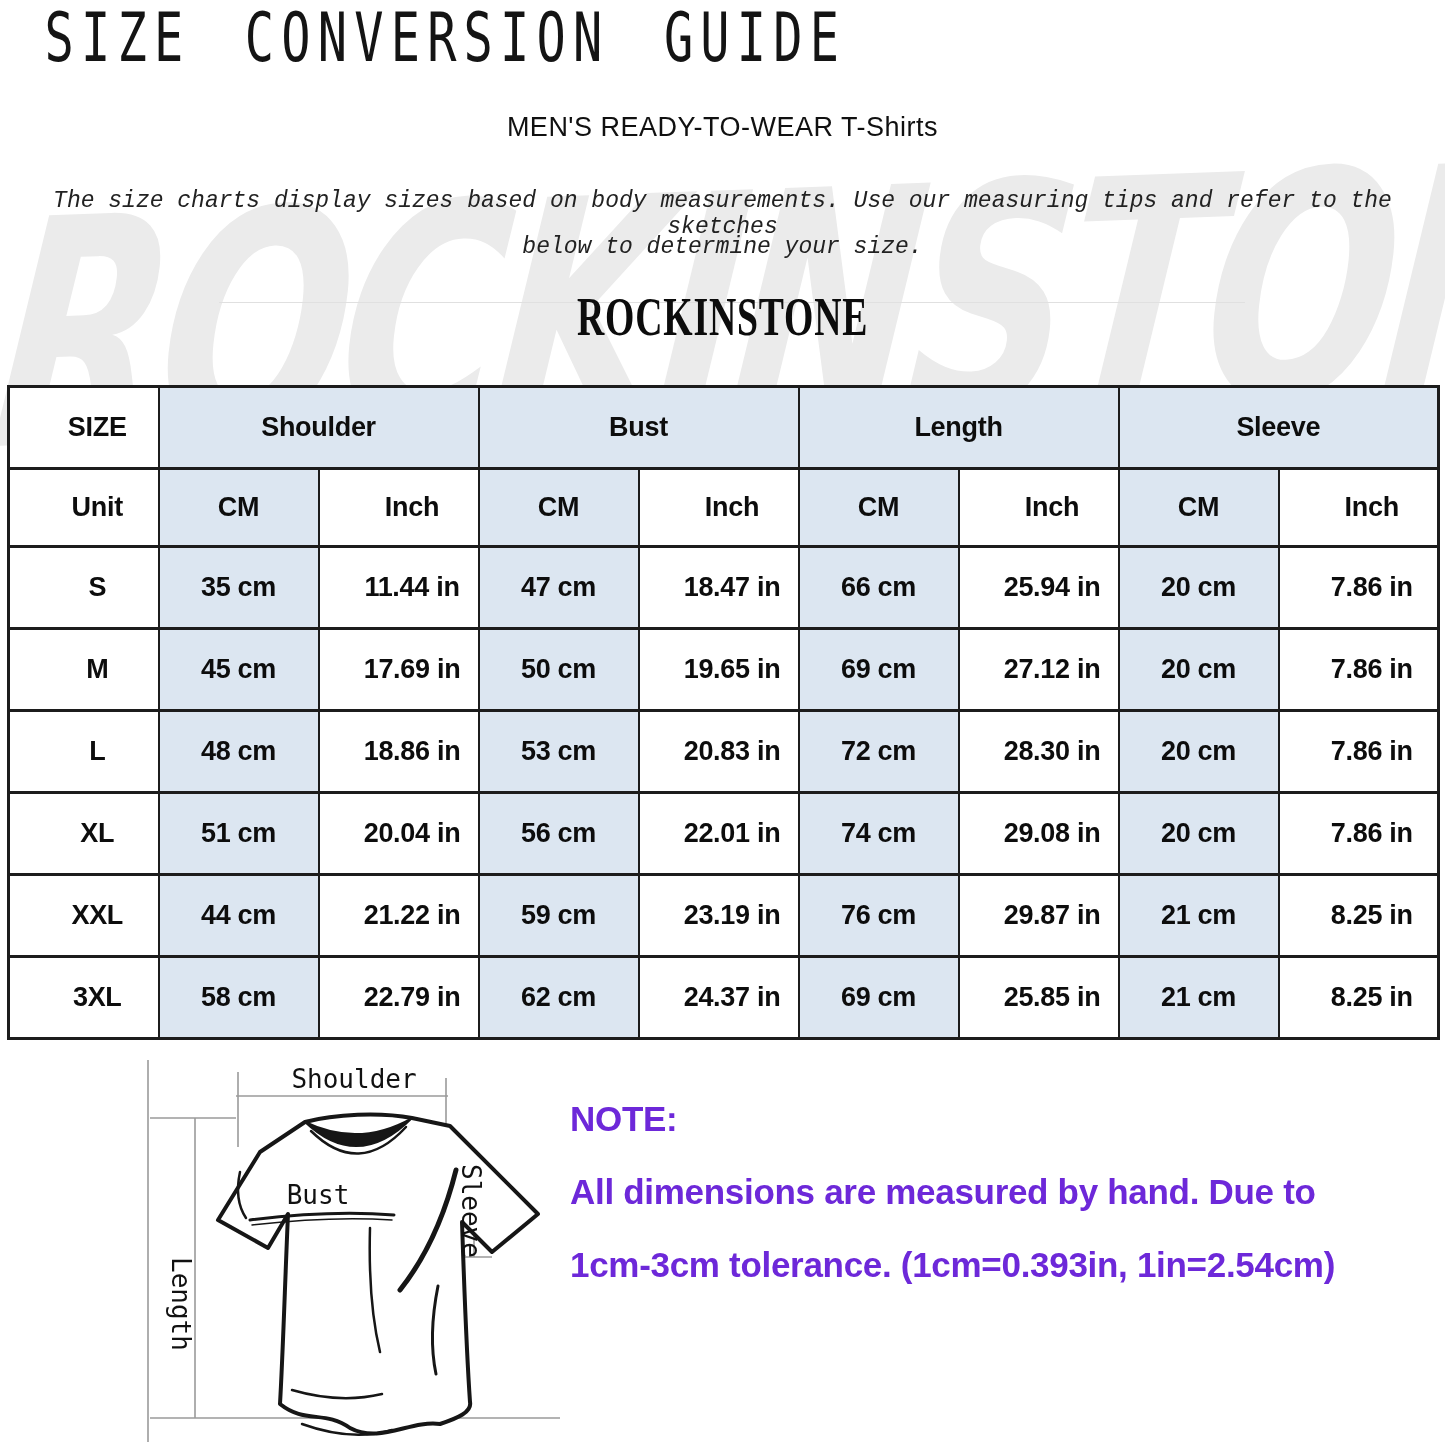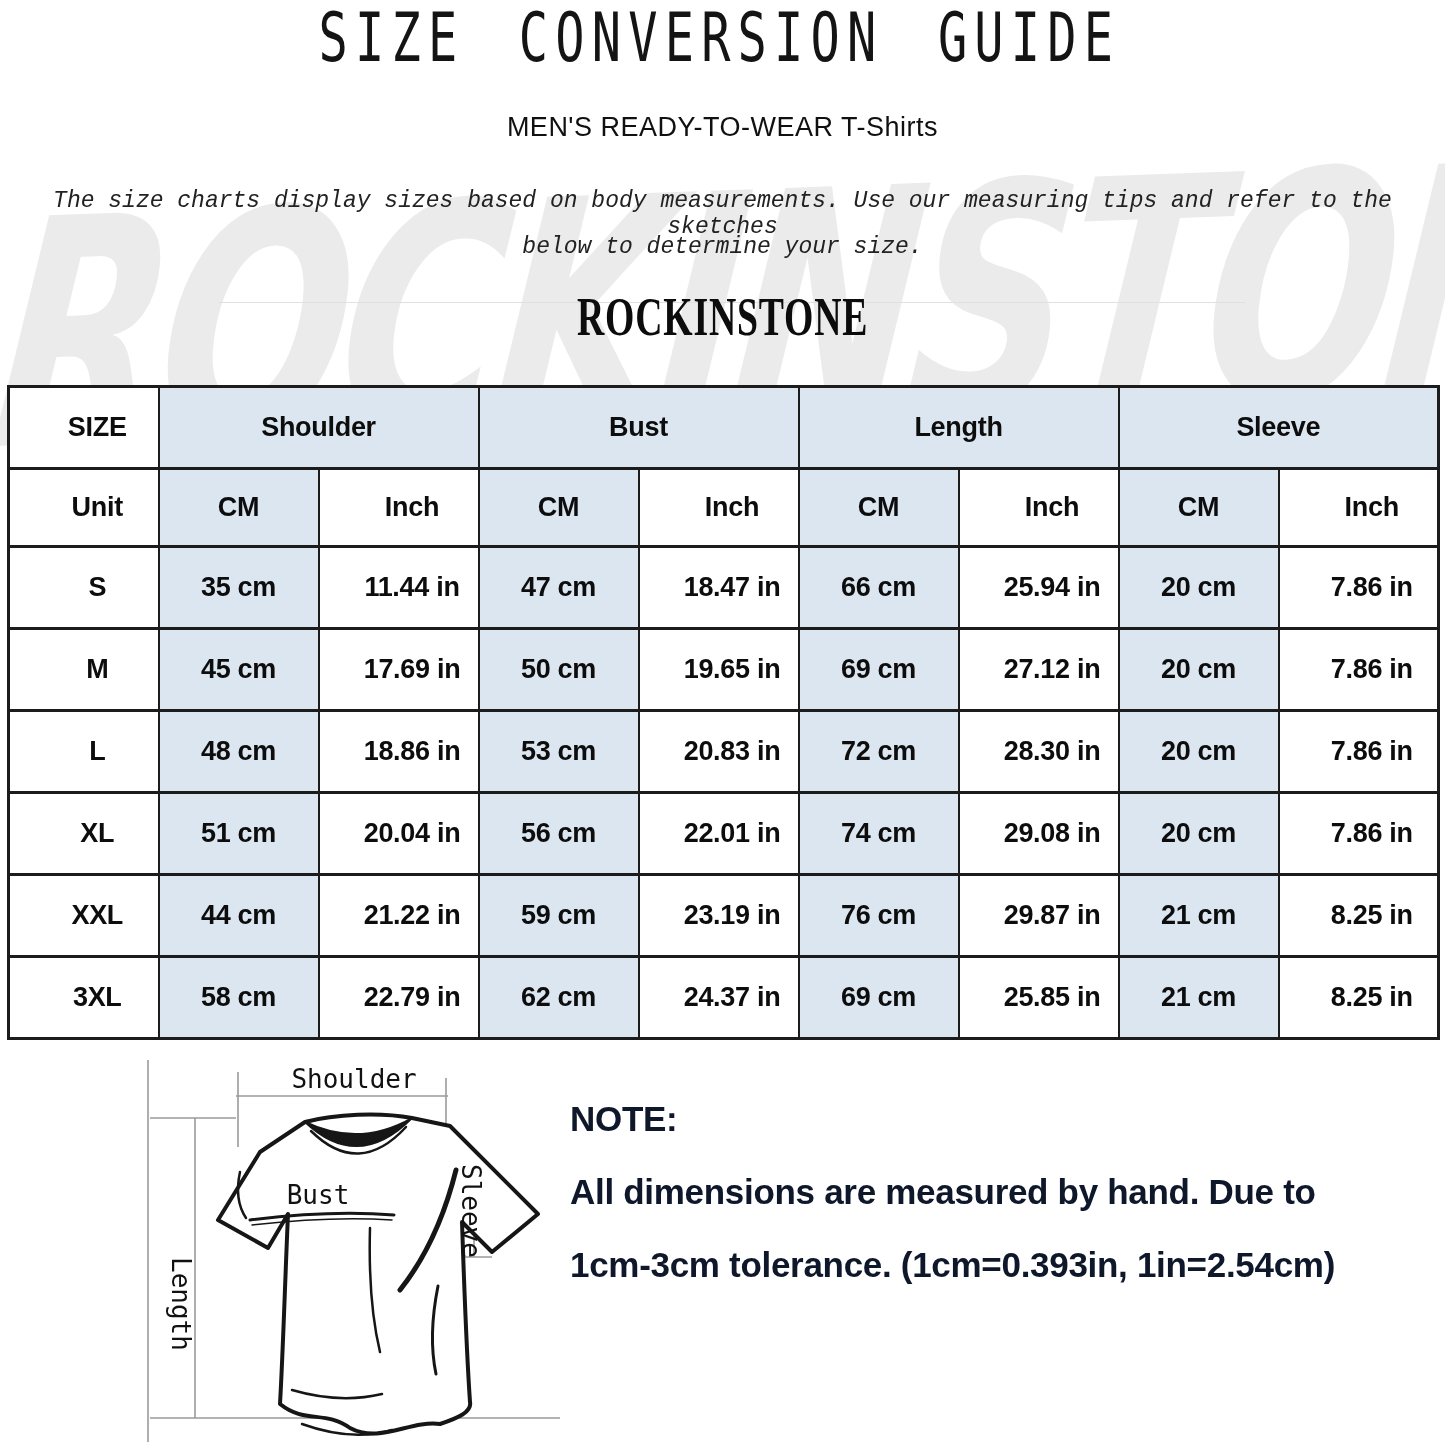--- a/index.html
+++ b/index.html
@@ -7,21 +7,21 @@
         font-family:"Liberation Sans",sans-serif;color:#111;}
   
   .watermark{position:absolute;top:148px;left:0;width:1445px;height:420px;overflow:hidden;
              z-index:0;pointer-events:none;}
   .watermark span{display:inline-block;white-space:nowrap;font-family:"DejaVu Sans",sans-serif;
              font-style:italic;font-weight:bold;font-size:300px;line-height:380px;color:#ebebeb;
              letter-spacing:-12px;transform:scale(0.74,1.05) skewX(-10deg) rotate(-1.5deg);
              transform-origin:center left;}
   .layer{position:absolute;z-index:1;}
   
-  .title{top:6px;left:0;width:1439px;text-align:center;}
+  .title{top:6px;left:0;width:1439px;text-align:left;}
   .title span{display:inline-block;font-family:"DejaVu Sans Mono",monospace;font-weight:400;
               font-size:54px;letter-spacing:8px;word-spacing:20px;transform:scale(0.9,1.25);
               transform-origin:center;color:#141414;}
   .subtitle{top:112px;left:0;width:1445px;text-align:center;font-weight:normal;font-size:27px;
             letter-spacing:0.5px;color:#101010;}
   .desc{left:0;width:1445px;text-align:center;font-family:Liberation Mono, monospace;
         font-style:italic;font-size:23px;color:#222;}
   .desc1{top:188px;} .desc2{top:234px;}
   .divider{top:302px;left:219px;width:1026px;height:1px;background:#e0e0e0;}
   .brand{top:290px;left:0;width:1445px;text-align:center;}
@@ -36,21 +36,21 @@
      border-top:3px solid #1c1c1c;border-bottom:3px solid #1c1c1c;
      text-align:center;vertical-align:middle;font-weight:bold;font-size:27px;
      letter-spacing:-0.3px;color:#0d0d0d;padding:0;}
   td.blue{background:#dce6f1;}
   td.white{background:#ffffff;padding-left:27px;}
   tr.h1{height:82px;} tr.h2{height:78px;} tr.dr{height:82px;}
   
   .sketch{top:1052px;left:140px;}
   
   .note{top:1082px;left:570px;width:860px;font-weight:bold;font-size:35px;line-height:73px;
-        letter-spacing:-0.3px;color:#0f172a;}
+        letter-spacing:-0.3px;color:#6d28d9;}
 </style>
 </head>
 <body>
 
 <div id="page">
 
   <div class="watermark">
     <span>ROCKINSTONE</span>
   </div>
 

